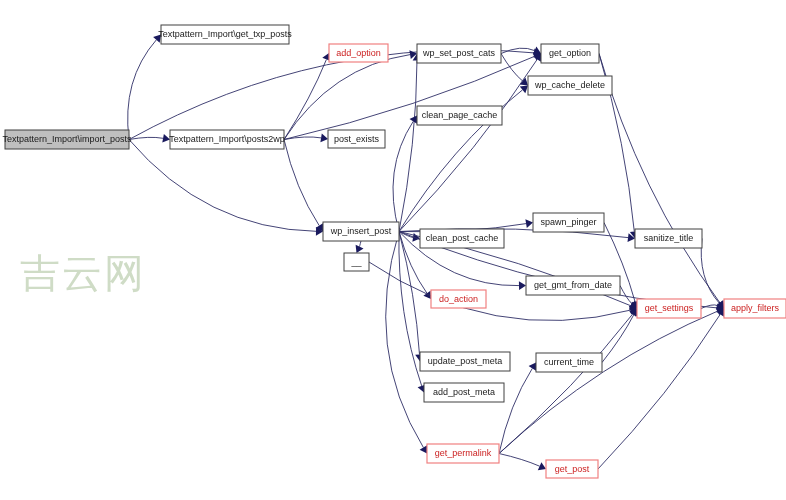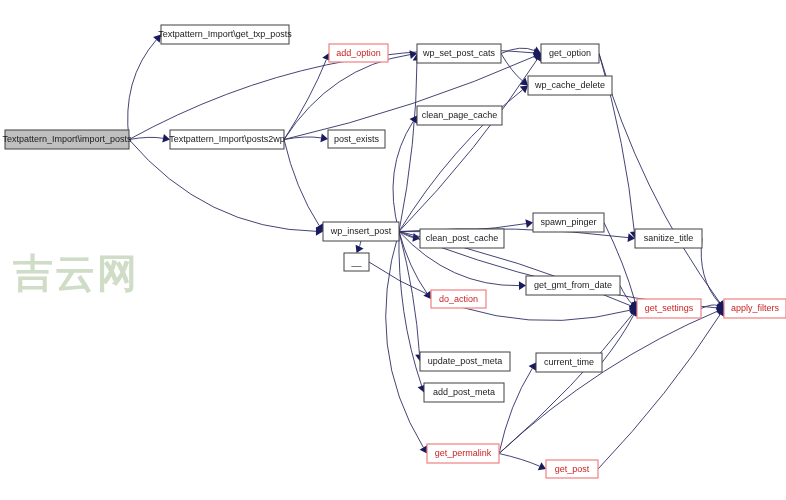--- a/index.html
+++ b/index.html
@@ -10,23 +10,23 @@
   #graph-root{position:relative;width:786px;height:500px;background:#ffffff;}
   svg#callgraph{position:absolute;left:0;top:0;width:786px;height:500px;display:block;}
   .node-box{fill:#ffffff;stroke:#404040;stroke-width:1;}
   .node-box.root{fill:#bfbfbf;stroke:#404040;}
   .node-box.red{fill:#ffffff;stroke:#f08080;stroke-width:1.2;}
   .node-label{font-family:"Liberation Sans","DejaVu Sans",sans-serif;font-size:9px;fill:#1a1a1a;text-anchor:middle;dominant-baseline:middle;}
   .node-label.red{fill:#cc2222;}
   .edge{fill:none;stroke:#2f2f66;stroke-width:0.9;}
   .arrowhead{fill:#1a1a5e;stroke:none;}
   .watermark{
-    position:absolute;left:13px;top:253px;
+    position:absolute;left:20px;top:253px;
     font-family:"DejaVu Sans",sans-serif;
-    font-size:40px;font-weight:bold;letter-spacing:2px;
+    font-size:40px;font-weight:normal;letter-spacing:2px;
     color:#cfdcc6;user-select:none;line-height:1;
   }
 </style>
 </head>
 <body>
 
 <div id="graph-root">
   <svg id="callgraph" viewBox="0 0 786 500">
     <g id="edge-layer">
         <path class="edge" d="M 129.0 139.5 Q 121.5 79.8 156.4 39.8"></path>

